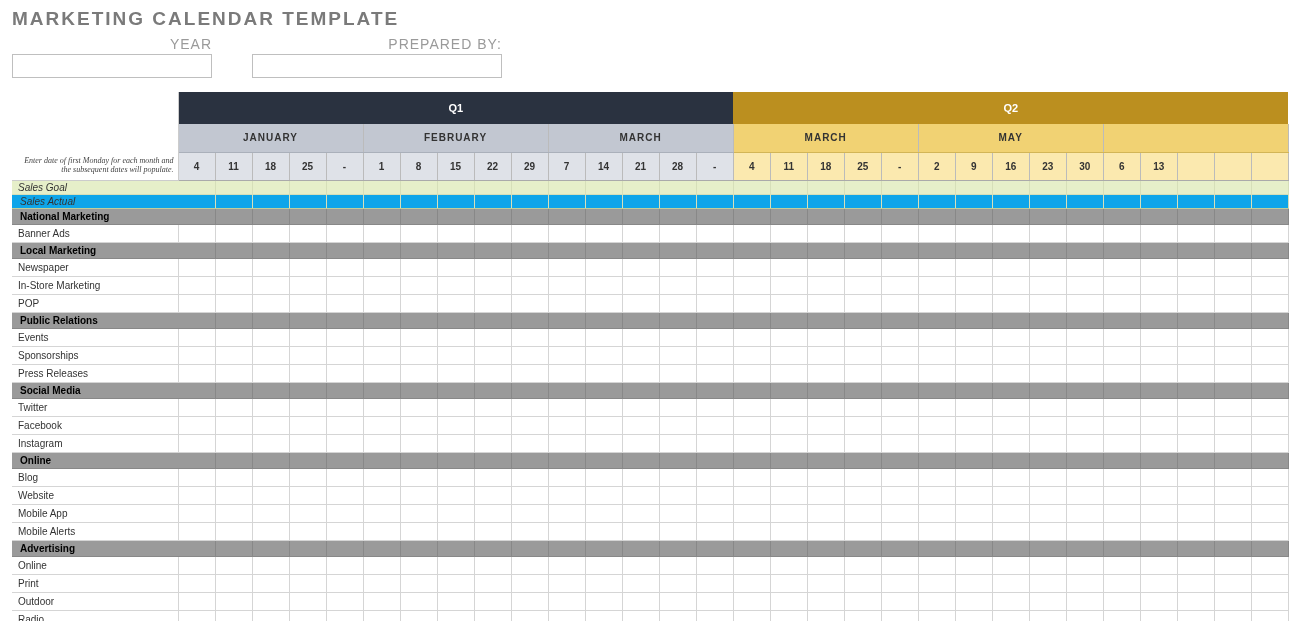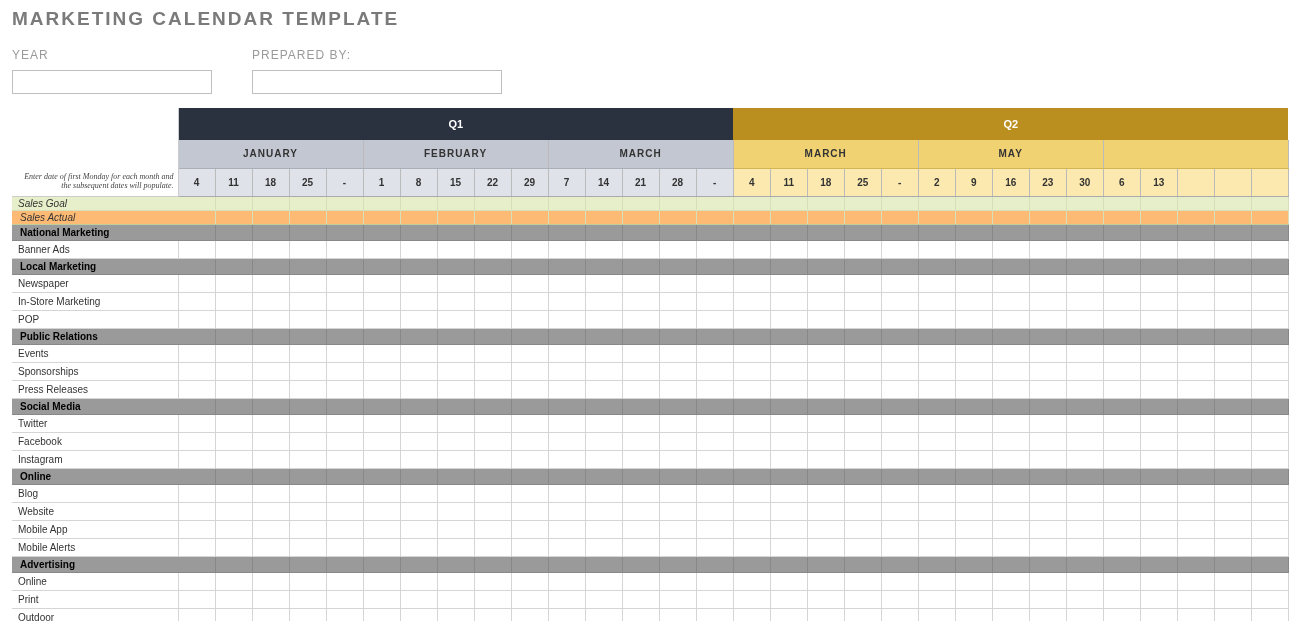--- a/index.html
+++ b/index.html
@@ -10,25 +10,25 @@
     background: #fff;
     color: #333;
     width: 1300px;
   }
   .page { padding: 8px 12px 0 12px; }
   .title {
     font-size: 19px;
     font-weight: 700;
     letter-spacing: 2px;
     color: #7a7a7a;
-    margin-bottom: 18px;
+    margin-bottom: 6px;
   }
   .inputs-row { display: flex; gap: 40px; margin-bottom: 14px; }
   .input-group { display: flex; flex-direction: column; }
-  .input-label { font-size: 12px; color: #9a9a9a; letter-spacing: 1px; margin-bottom: 8px; }
+  .input-label { font-size: 14px; color: #9a9a9a; letter-spacing: 1px; margin-bottom: 2px; text-align: right; }
   .input-box {
     border: 1px solid #bfbfbf; background: #fff; height: 24px; padding: 2px 4px;
   }
   .input-box.year { width: 200px; }
   .input-box.prep { width: 250px; }
 
   table {
     border-collapse: collapse;
     table-layout: fixed;
     width: 1276px;
@@ -99,21 +99,21 @@
     border-bottom: 1px solid #d6dfb9;
   }
   .row-sales td.cell {
     background: #e6efc9;
     border-right: 1px solid #d6dfb9;
     border-bottom: 1px solid #d6dfb9;
     height: 14px;
   }
   .row-sales.actual td.label,
   .row-sales.actual td.cell {
-    background: #fdba74;
+    background: #0ea5e9;
     border-bottom: 1px solid #c0ce9b;
     height: 14px;
     padding-left: 8px;
   }
 
   .row-cat td.label {
     background: #9a9a9a;
     color: #000;
     font-weight: 700;
     font-size: 10px;

